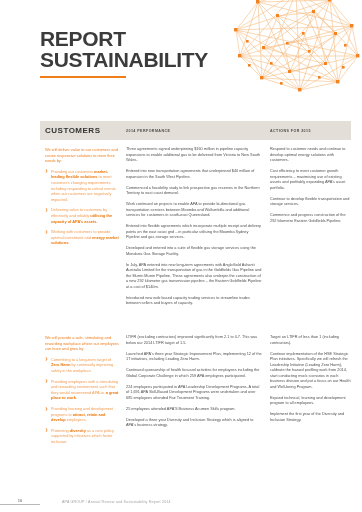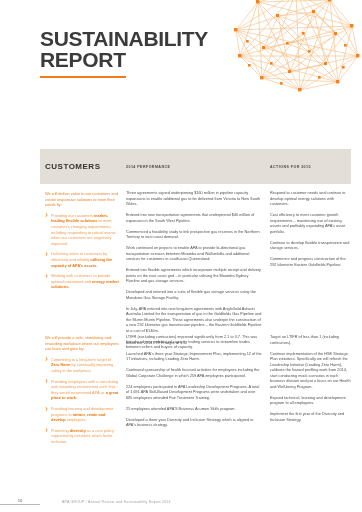--- a/index.html
+++ b/index.html
@@ -54,22 +54,21 @@
     left: 40px;
     width: 311px;
   }
   .section-customers { top: 121px; }
   .section-employees { top: 328px; }
 
   .band {
     display: flex;
     align-items: center;
     background: #e3dfd8;
-    height: 35px;
-    margin-top: 28px;
+    height: 19px;
   }
   .band-title {
     width: 86px;
     padding-left: 5px;
     box-sizing: border-box;
     font-size: 8px;
     font-weight: bold;
     color: #333333;
     letter-spacing: 0.5px;
   }
@@ -212,22 +211,22 @@
         <rect x="126" y="58" width="2.6" height="2.6"></rect>
       <rect x="100" y="90" width="2.6" height="2.6"></rect>
         <rect x="62" y="96" width="2.6" height="2.6"></rect>
       <rect x="30" y="78" width="2.6" height="2.6"></rect>
         <rect x="124" y="80" width="2.6" height="2.6"></rect>
       <rect x="98" y="8" width="2.6" height="2.6"></rect>
         <rect x="56" y="10" width="2.6" height="2.6"></rect>
     </g>
   </svg>
   <div class="title-block">
+    <div class="title-line">REPORT</div>
     <div class="title-line">SUSTAINABILITY</div>
-    <div class="title-line">REPORT</div>
     <div class="title-rule"></div>
   </div>
 </div>
 
 <div class="section section-customers">
   <div class="band">
     <div class="band-title">CUSTOMERS</div>
     <div class="band-col band-col-perf">2014 PERFORMANCE</div>
     <div class="band-col band-col-act">ACTIONS FOR 2015</div>
   </div>

